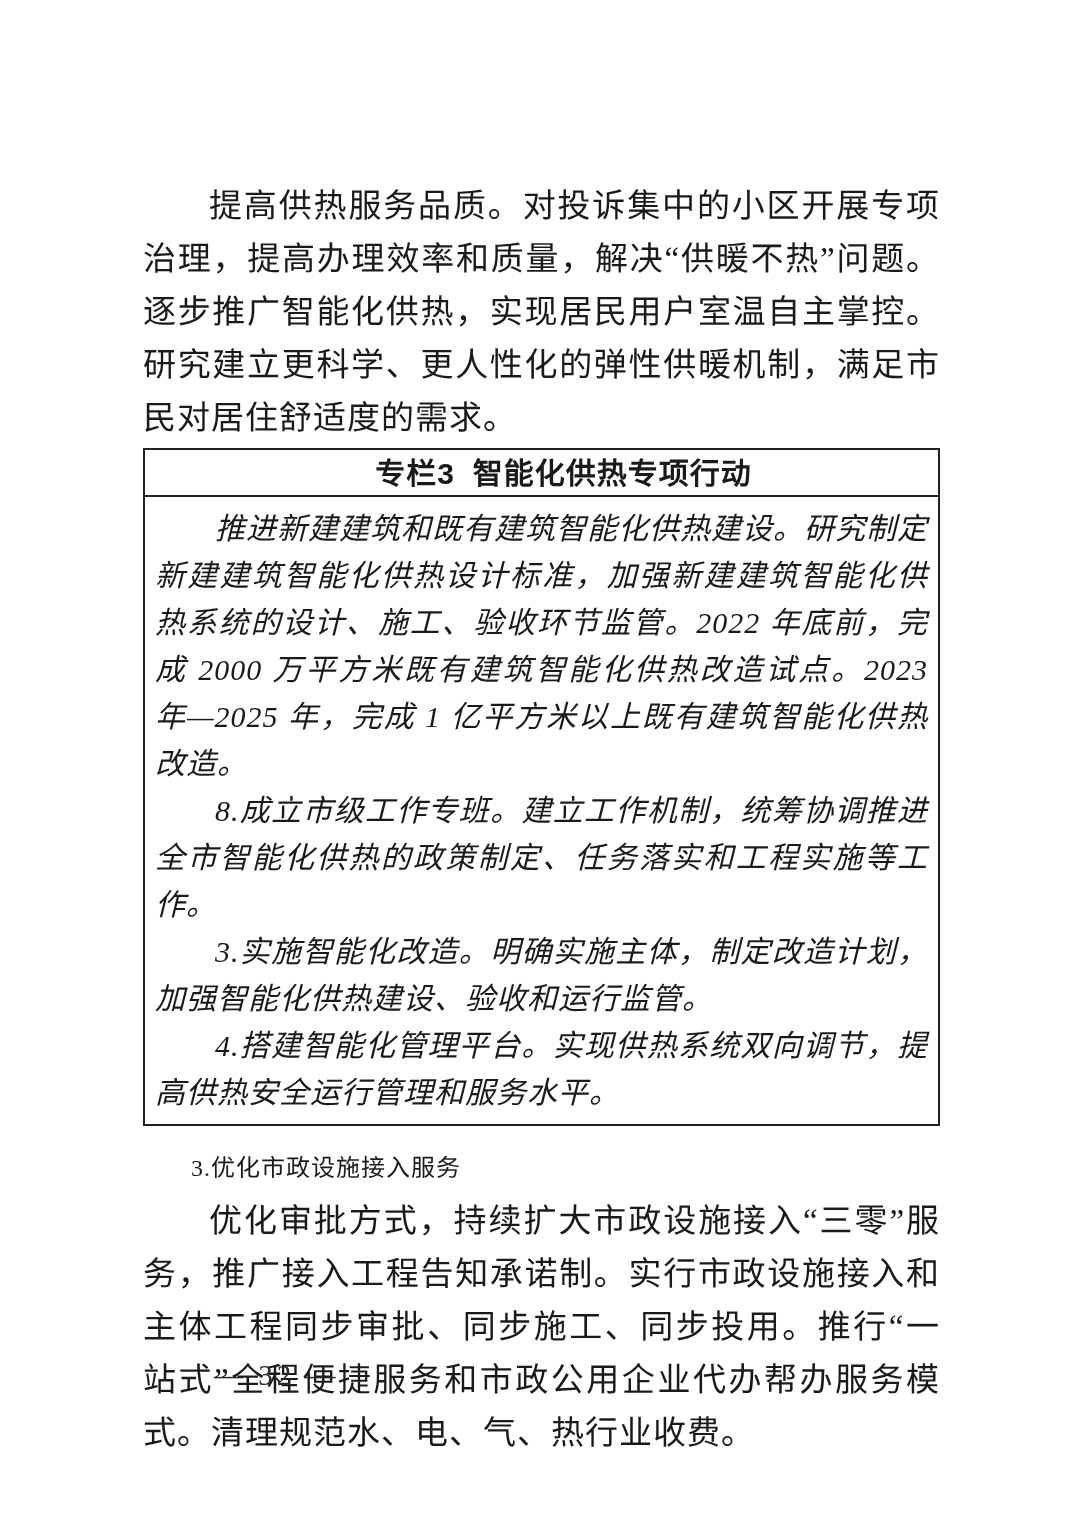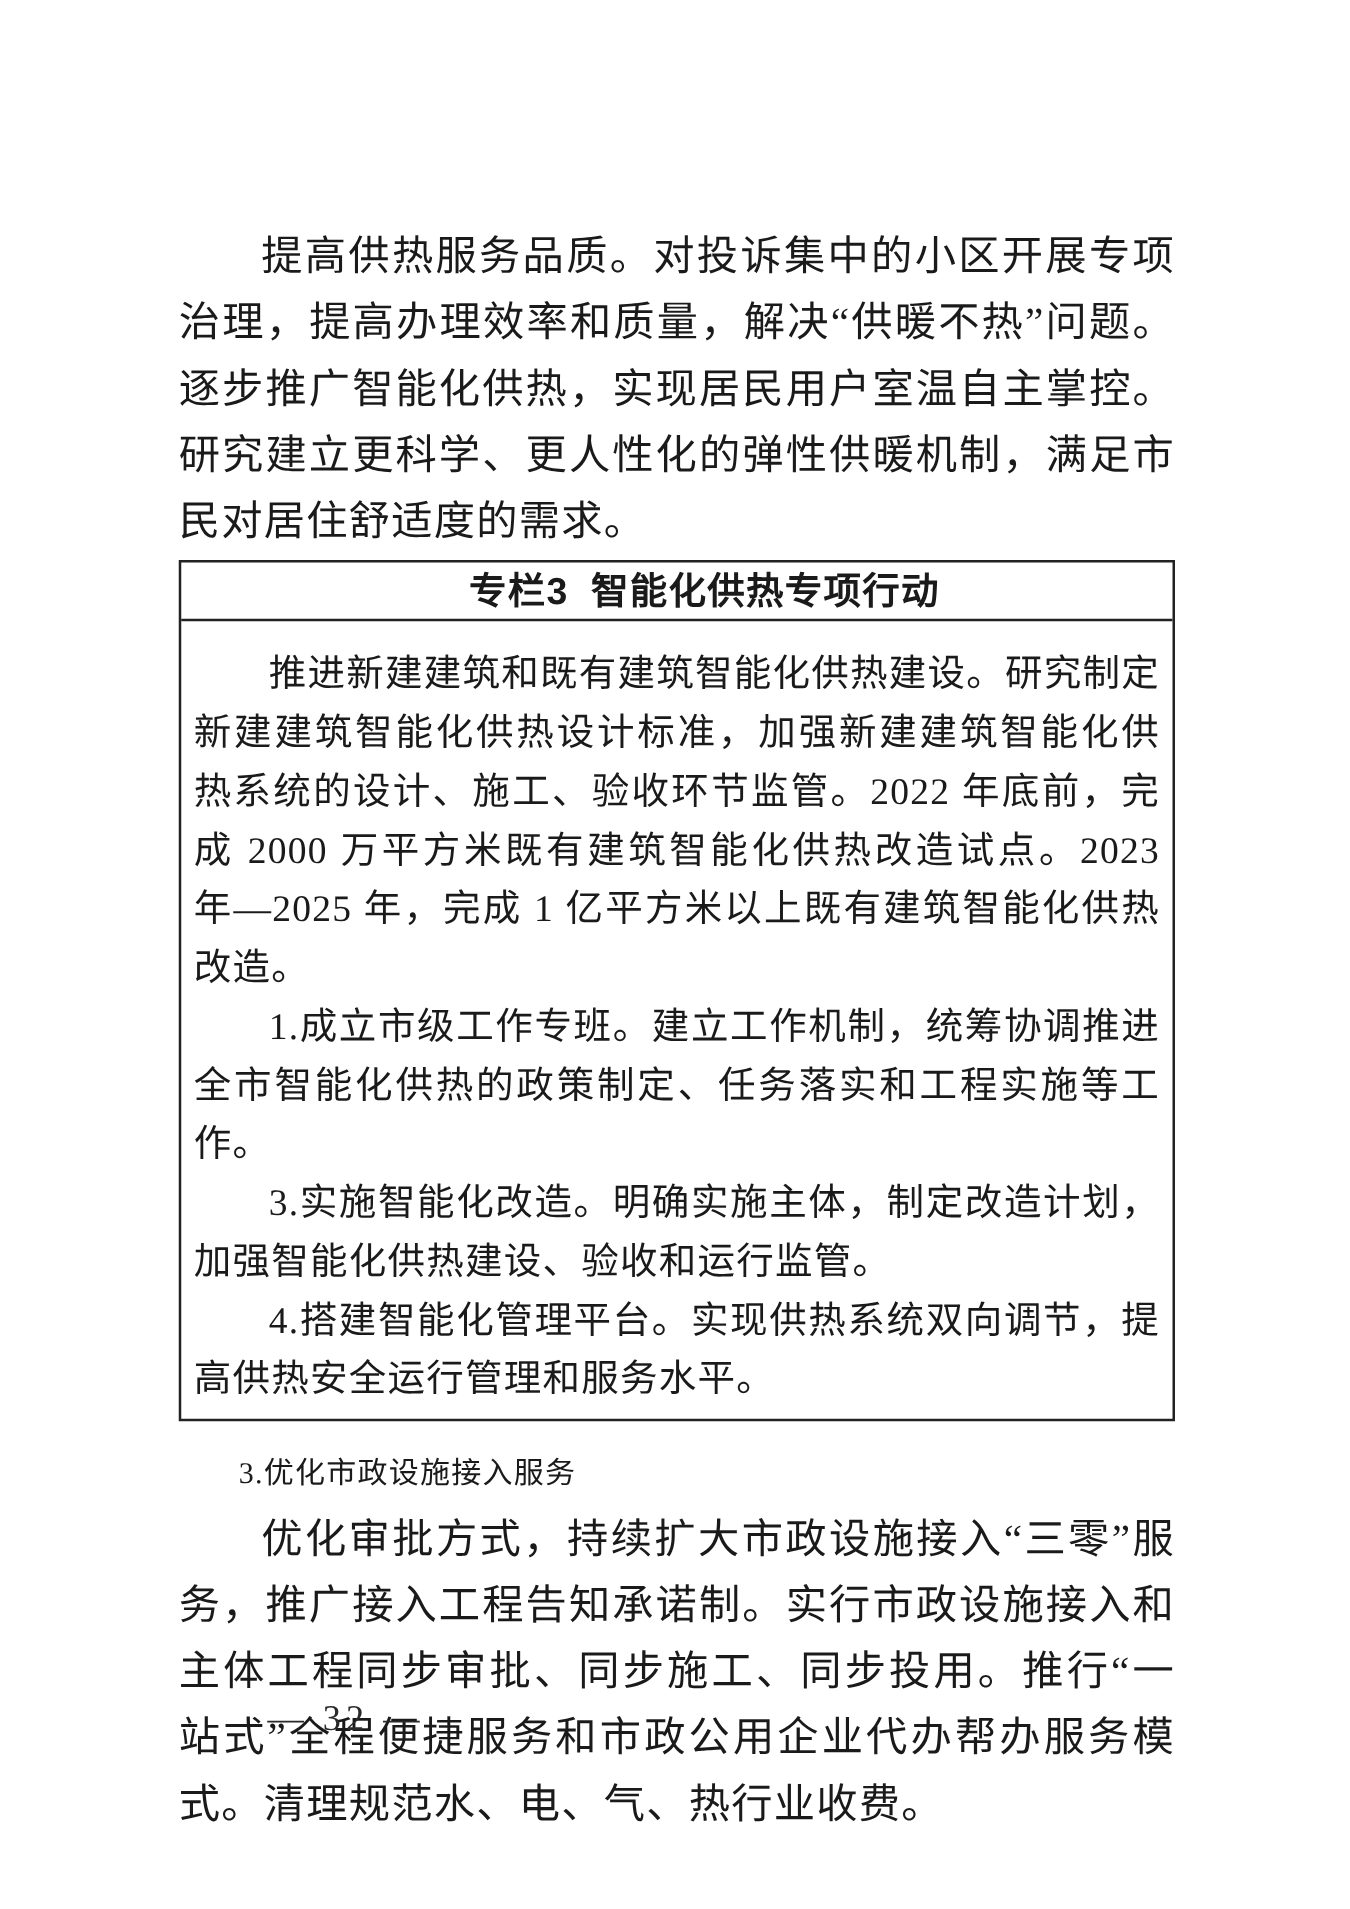--- a/index.html
+++ b/index.html
@@ -44,21 +44,22 @@
     font-weight: bold;
     font-size: 30px;
     line-height: 47px;
     letter-spacing: 1px;
     padding-left: 44px;
   }
   .column-box-title .box-label {
     margin-right: 0.6em;
   }
   .column-box-body {
-    padding: 19px 10px 8px 10px;
+    padding: 8px 10px 8px 10px;
+    font-style: italic;
   }
   .column-box-body p {
     margin: 0;
     font-size: 30px;
     line-height: 47px;
     text-align: justify;
     text-indent: 2em;
     letter-spacing: 1px;
   }
   
@@ -92,21 +93,21 @@
   <div class="content">
 
     <p class="body-para">提高供热服务品质。对投诉集中的小区开展专项治理，提高办理效率和质量，解决“供暖不热”问题。逐步推广智能化供热，实现居民用户室温自主掌控。研究建立更科学、更人性化的弹性供暖机制，满足市民对居住舒适度的需求。</p>
 
     <div class="column-box">
       <div class="column-box-title">
         <span class="box-label">专栏3</span><span>智能化供热专项行动</span>
       </div>
       <div class="column-box-body">
         <p>推进新建建筑和既有建筑智能化供热建设。研究制定新建建筑智能化供热设计标准，加强新建建筑智能化供热系统的设计、施工、验收环节监管。2022 年底前，完成 2000 万平方米既有建筑智能化供热改造试点。2023 年—2025 年，完成 1 亿平方米以上既有建筑智能化供热改造。</p>
-        <p>1.成立市级工作专班。建立工作机制，统筹协调推进全市智能化供热的政策制定、任务落实和工程实施等工作。</p>
+        <p>8.成立市级工作专班。建立工作机制，统筹协调推进全市智能化供热的政策制定、任务落实和工程实施等工作。</p>
         <p>3.实施智能化改造。明确实施主体，制定改造计划，加强智能化供热建设、验收和运行监管。</p>
         <p>4.搭建智能化管理平台。实现供热系统双向调节，提高供热安全运行管理和服务水平。</p>
       </div>
     </div>
 
     <div class="after-box">
       <h3 class="section-heading">3.优化市政设施接入服务</h3>
 
       <p class="body-para">优化审批方式，持续扩大市政设施接入“三零”服务，推广接入工程告知承诺制。实行市政设施接入和主体工程同步审批、同步施工、同步投用。推行“一站式”全程便捷服务和市政公用企业代办帮办服务模式。清理规范水、电、气、热行业收费。</p>
 

